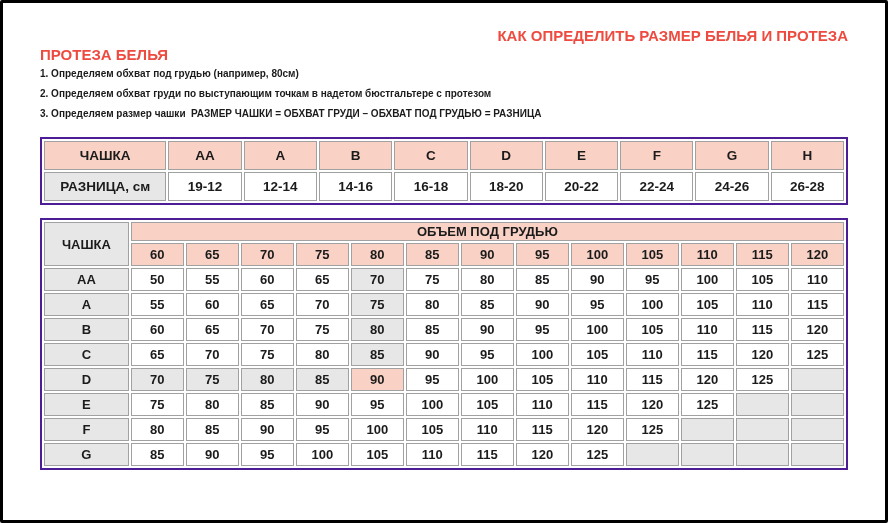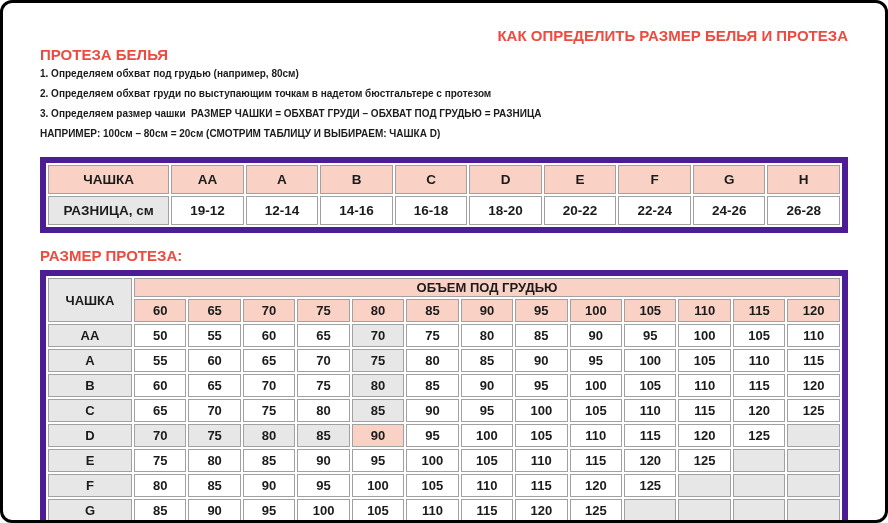--- a/index.html
+++ b/index.html
@@ -2,21 +2,21 @@
 <html style="--accent: #ee4b40; --pink: #f9d2c5; --gray: #e7e7e7;"><head>
 <meta charset="utf-8">
 <style>
   html,body { margin:0; padding:0; background:#ffffff; }
   .page {
     position:relative;
     width:888px; height:523px;
     box-sizing:border-box;
     background:#ffffff;
     border:3px solid #000000;
-    border-radius:12px;
+    border-radius:2px;
     overflow:hidden;
     font-family:"Liberation Sans", sans-serif;
     color:#1b1b1b;
     padding:24px 37px 0 37px;
   }
   .doc-title {
     text-align:right;
     color:var(--accent,#ee4b40);
     font-weight:bold;
     font-size:15px;
@@ -32,21 +32,21 @@
   .body-line {
     font-size:10px;
     font-weight:600;
     line-height:20px;
     white-space:pre-wrap;
   }
   table {
     border-collapse:separate;
     border-spacing:2px;
     width:100%;
-    border:6px solid #4c1d95;
+    border:2px solid #4c1d95;
     background:#ffffff;
     table-layout:fixed;
   }
   th, td {
     border:1px solid #a1a1a1;
     text-align:center;
     vertical-align:middle;
     font-weight:bold;
     overflow:hidden;
   }
@@ -71,21 +71,20 @@
 <div class="page">
 
   <div class="doc-title">КАК ОПРЕДЕЛИТЬ РАЗМЕР БЕЛЬЯ И ПРОТЕЗА</div>
 
   <div class="section-heading">ПРОТЕЗА БЕЛЬЯ</div>
 
   <div>
     <div class="body-line">1. Определяем обхват под грудью (например, 80см)</div>
     <div class="body-line">2. Определяем обхват груди по выступающим точкам в надетом бюстгальтере с протезом</div>
     <div class="body-line">3. Определяем размер чашки  РАЗМЕР ЧАШКИ = ОБХВАТ ГРУДИ – ОБХВАТ ПОД ГРУДЬЮ = РАЗНИЦА</div>
-    <div class="body-line">НАПРИМЕР: 100см – 80см = 20см (СМОТРИМ ТАБЛИЦУ И ВЫБИРАЕМ: ЧАШКА D)</div>
   </div>
 
   <table class="cup-table">
       <tbody>
         <tr>
           <th class="pink corner-col">ЧАШКА</th>
           <th class="pink">AA</th>
           <th class="pink">A</th>
           <th class="pink">B</th>
           <th class="pink">C</th>
@@ -104,21 +103,20 @@
           <td class="white">18-20</td>
           <td class="white">20-22</td>
           <td class="white">22-24</td>
           <td class="white">24-26</td>
           <td class="white">26-28</td>
         </tr>
       </tbody>
     </table>
 
   <div class="prosthesis-block">
-    <div class="section-heading">РАЗМЕР ПРОТЕЗА:</div>
   </div>
 
   <table class="size-table">
       <tbody>
         <tr>
           <th class="gray corner-col" rowspan="2">ЧАШКА</th>
           <th class="pink span-th" colspan="13">ОБЪЕМ ПОД ГРУДЬЮ</th>
         </tr>
         <tr>
           <th class="pink">60</th>

